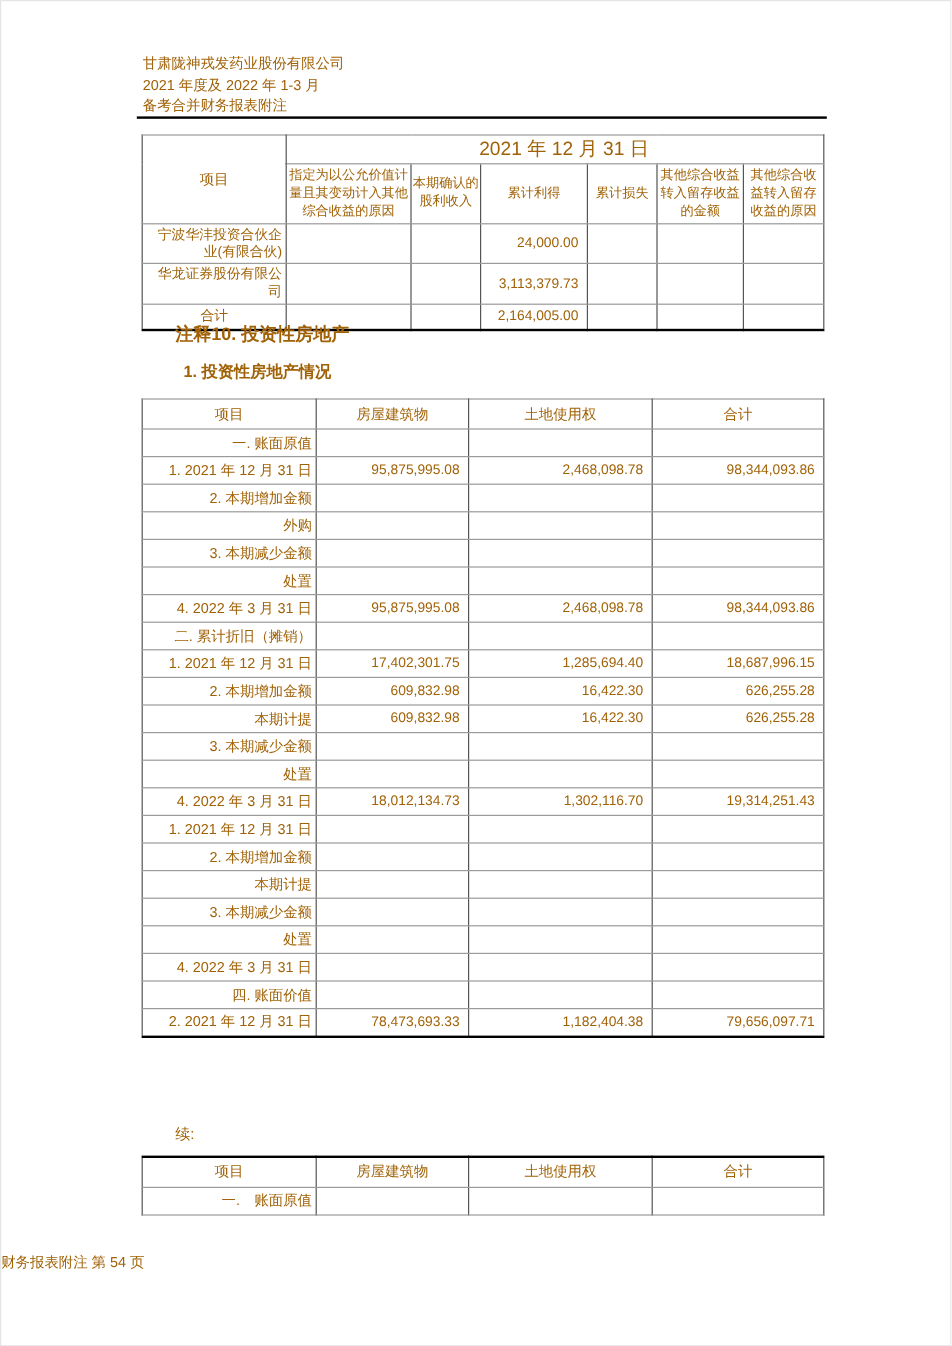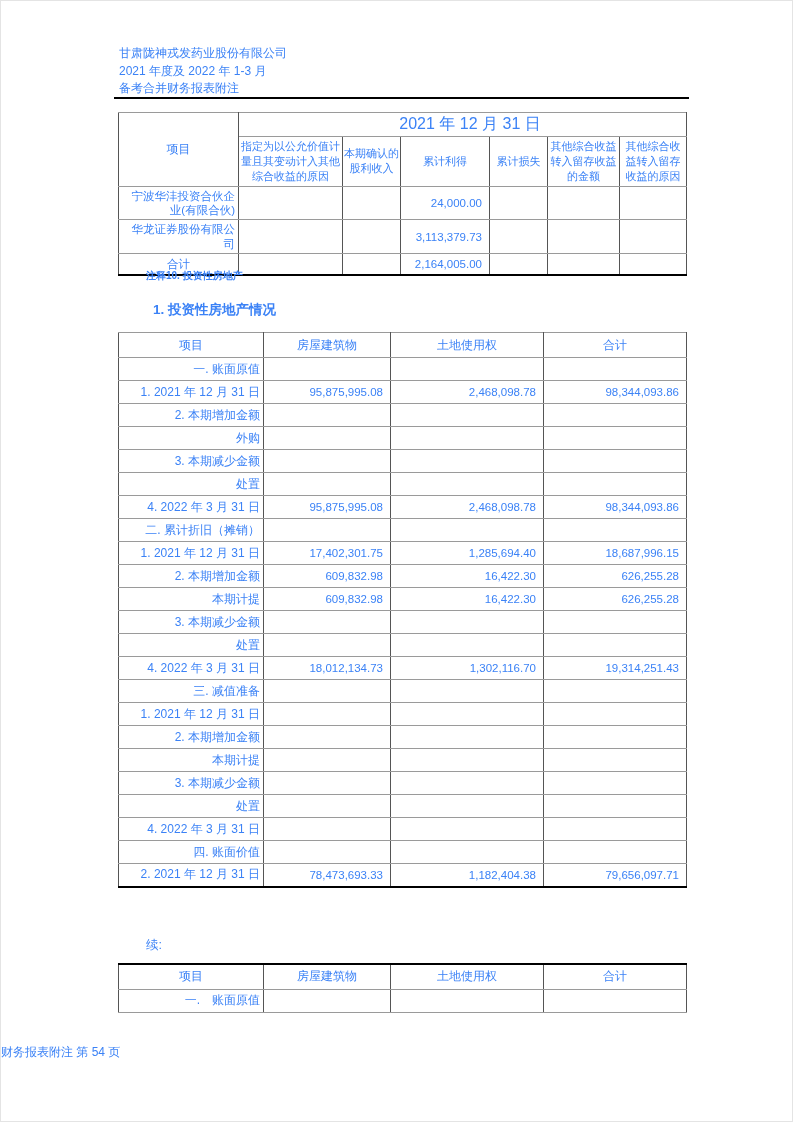--- a/index.html
+++ b/index.html
@@ -1,19 +1,19 @@
 <!DOCTYPE html>
 <html><head>
 <meta charset="utf-8">
 <style>
   html,body { margin:0; padding:0; background:#ffffff; }
   .page {
     position:relative; width:793px; height:1122px; margin:0 auto;
     background:#ffffff; box-sizing:border-box; border:1px solid #e4e4e4;
-    font-family:"Liberation Sans","DejaVu Sans",sans-serif; color:#3b82f6;
+    font-family:"Liberation Sans","DejaVu Sans",sans-serif; color:#a16207;
   }
   .doc-header { position:absolute; left:118px; top:44px; font-size:12px; line-height:17.5px; }
   .rule { position:absolute; left:113px; top:96px; width:575px; height:2px; background:#000; }
 
   table { border-collapse:collapse; table-layout:fixed; }
   th, td { box-sizing:border-box; overflow:hidden; }
 
   
   .t1 { position:absolute; left:117px; top:111px; width:568px;
         border:1px solid #000; border-bottom:2.5px solid #000; }
@@ -33,21 +33,21 @@
     font-weight:normal; font-size:12px;
   }
   .t2 thead th, .t3 thead th { height:25px; text-align:center; }
   .t2 tbody td, .t3 tbody td { height:23px; }
 
   td.label { text-align:right; padding:2px 3px 2px 8px; line-height:1.25; }
   td.label.indent { padding-left:40px; }
   td.label.center { text-align:center; padding-left:3px; }
   td.num { text-align:right; padding:2px 7px 2px 2px; font-size:11.5px; }
 
-  .note-title { position:absolute; left:145px; top:268px; font-size:10px; font-weight:bold; }
+  .note-title { position:absolute; left:145px; top:268px; font-size:15px; font-weight:bold; }
   .sub-title  { position:absolute; left:152px; top:300px; font-size:13.5px; font-weight:bold; }
   .continued  { position:absolute; left:145px; top:936px; font-size:12.5px; }
   .footer { position:absolute; left:0; top:1043px; width:100%; text-align:left; font-size:12px; }
 </style>
 </head>
 <body>
 
 <div class="page">
 
   <div class="doc-header">
@@ -209,26 +209,20 @@
           <td class="num"></td>
           <td class="num"></td>
         </tr>
         <tr>
           <td class="label">4. 2022 年 3 月 31 日</td>
           <td class="num">18,012,134.73</td>
           <td class="num">1,302,116.70</td>
           <td class="num">19,314,251.43</td>
         </tr>
         <tr>
-          <td class="label">三. 减值准备</td>
-          <td class="num"></td>
-          <td class="num"></td>
-          <td class="num"></td>
-        </tr>
-        <tr>
           <td class="label">1. 2021 年 12 月 31 日</td>
           <td class="num"></td>
           <td class="num"></td>
           <td class="num"></td>
         </tr>
         <tr>
           <td class="label">2. 本期增加金额</td>
           <td class="num"></td>
           <td class="num"></td>
           <td class="num"></td>

